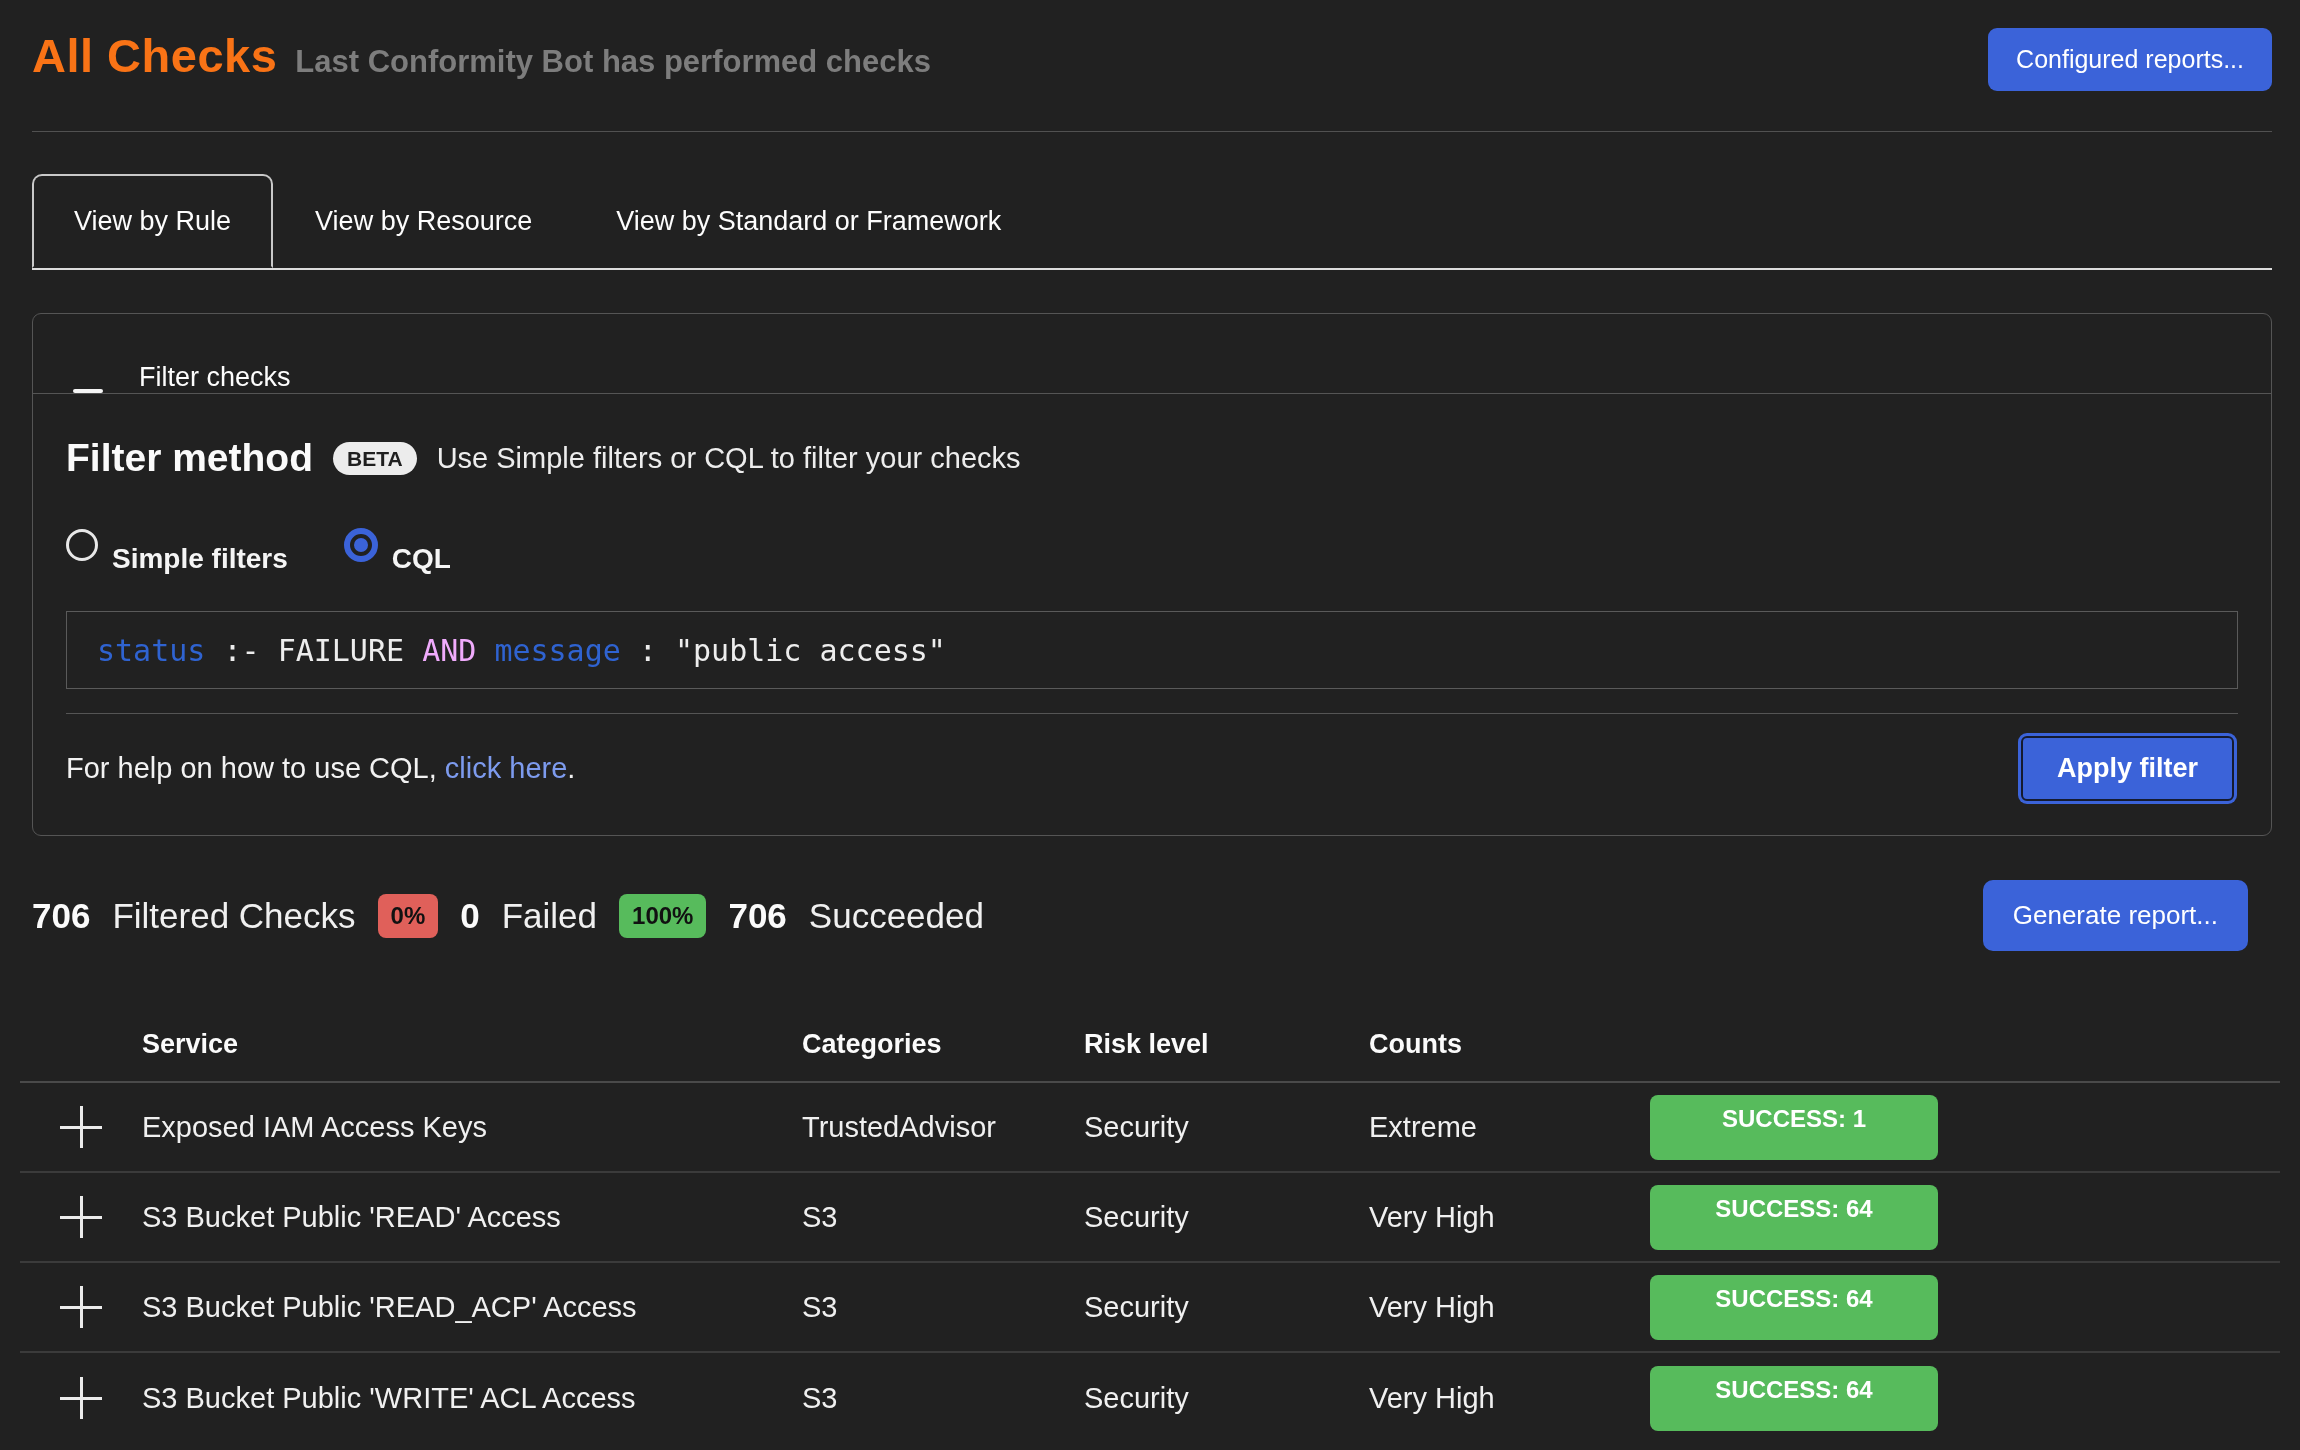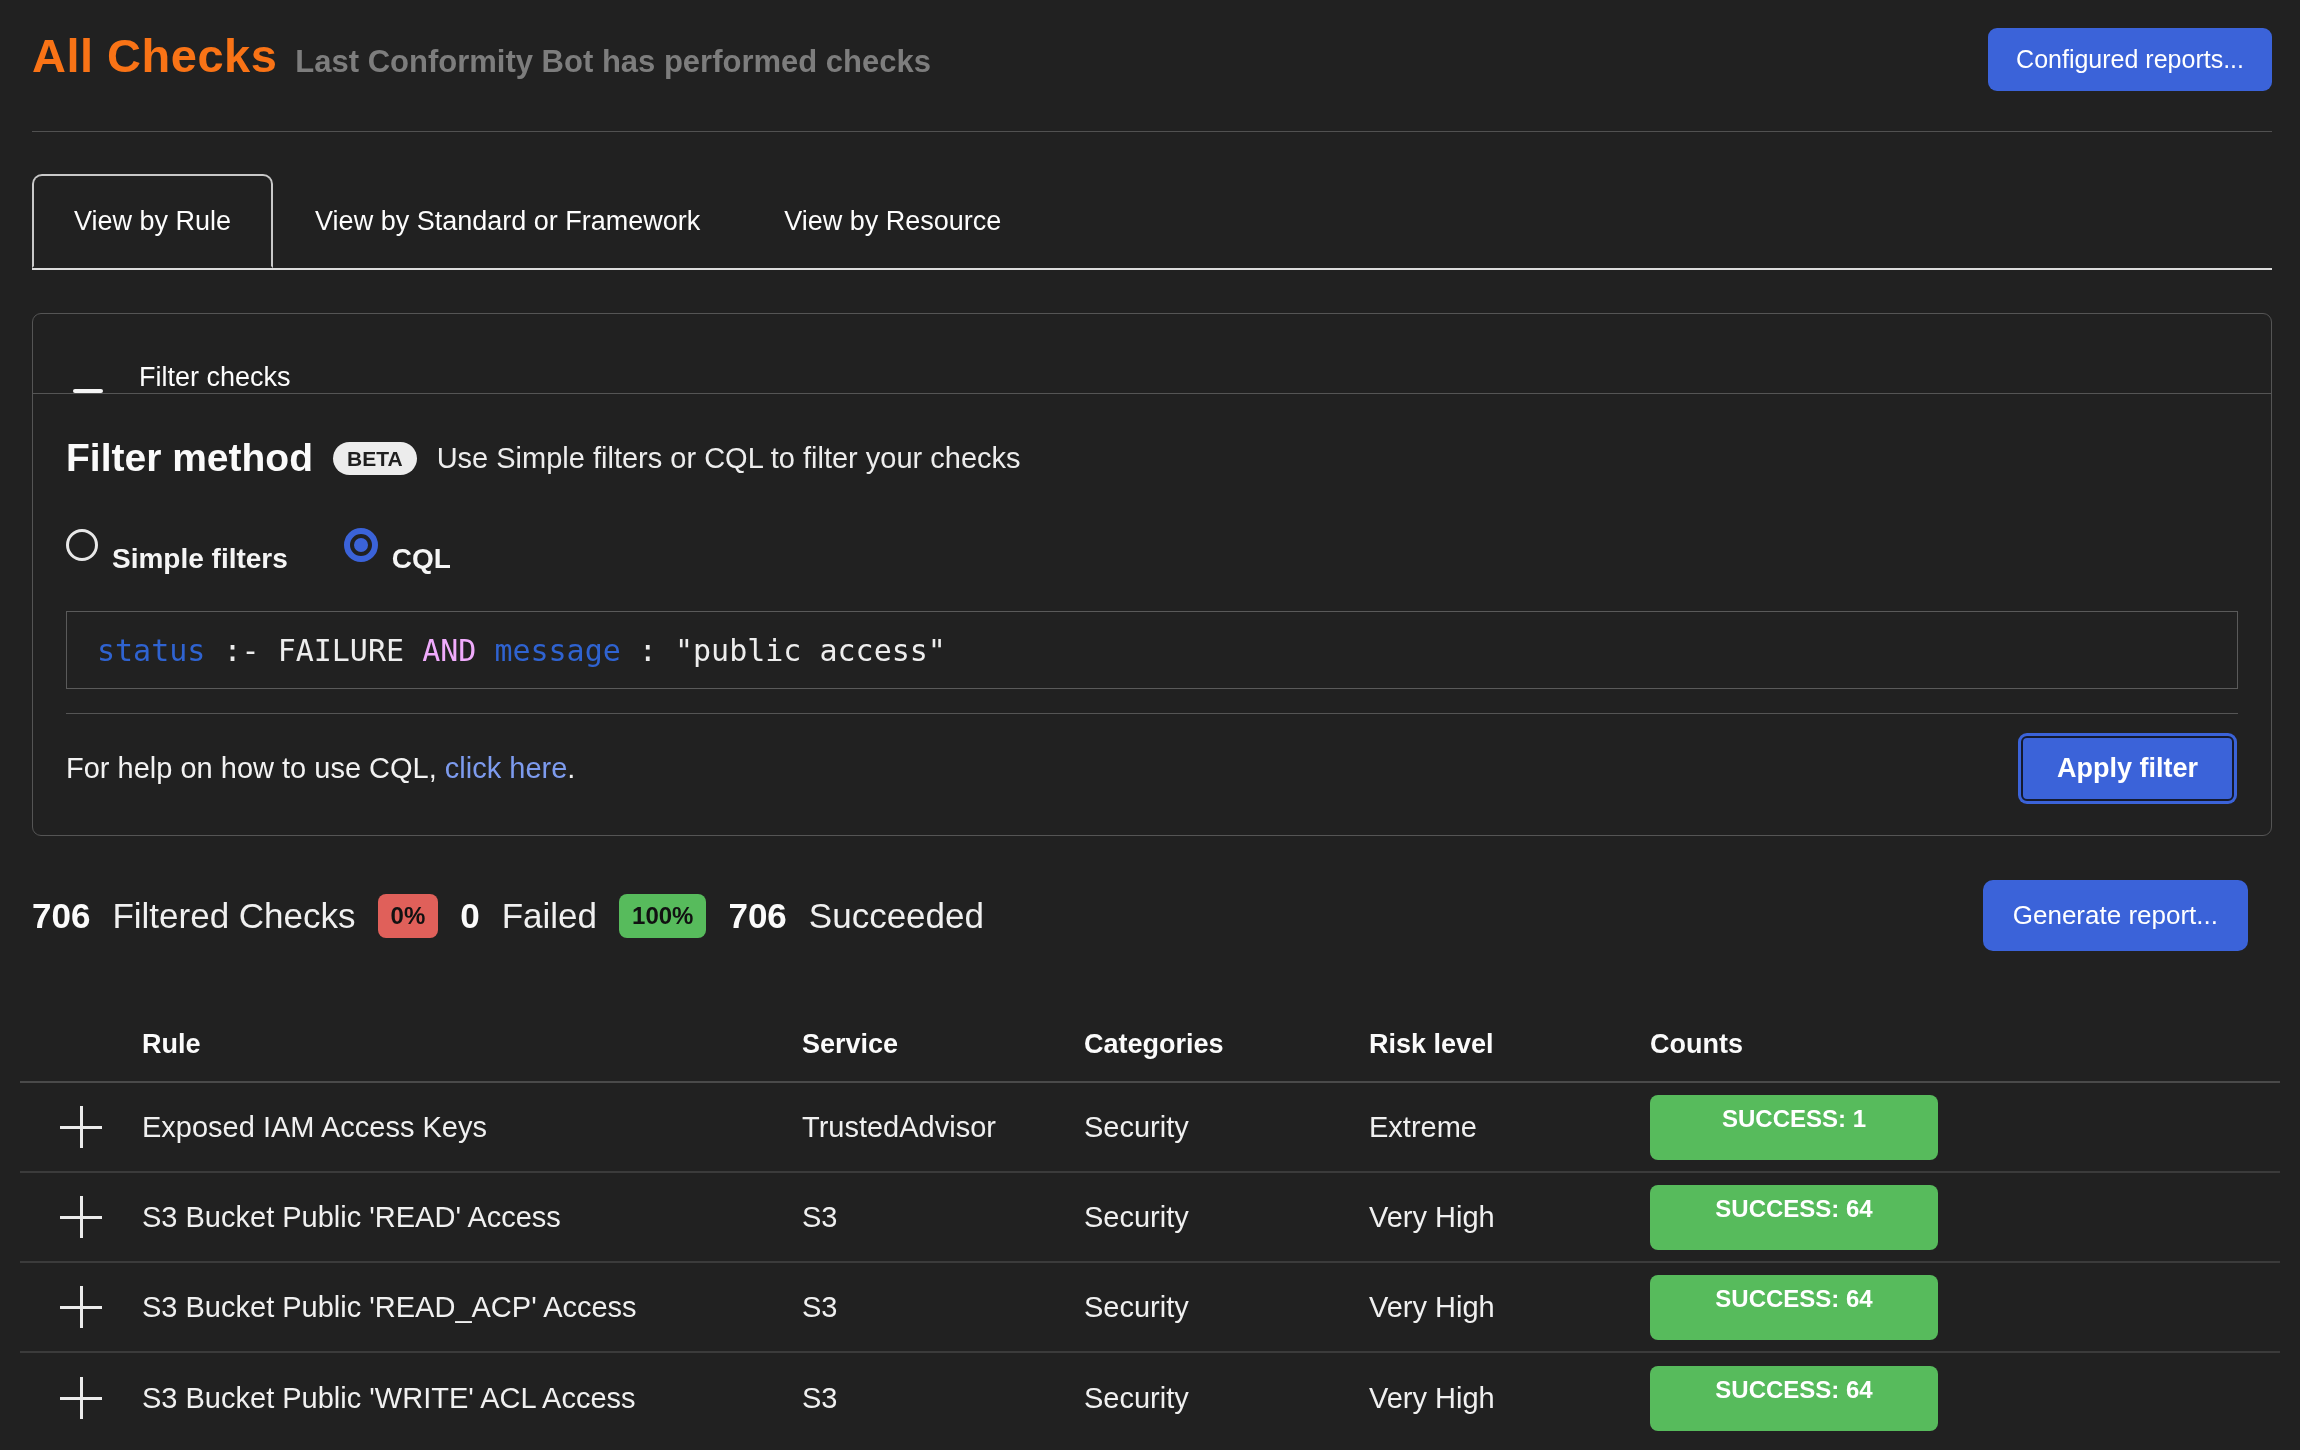--- a/index.html
+++ b/index.html
@@ -123,22 +123,22 @@
     <div class="title-wrap">
       <span class="page-title">All Checks</span>
       <span class="page-subtitle">Last Conformity Bot has performed checks</span>
     </div>
     <button class="btn-blue">Configured reports...</button>
   </div>
   <hr class="header-divider">
 
   <div class="tabs" id="tabs">
       <button class="tab active">View by Rule</button>
+      <button class="tab">View by Resource</button>
       <button class="tab">View by Standard or Framework</button>
-      <button class="tab">View by Resource</button>
     </div>
 
   <div class="filter-panel">
     <div class="filter-panel-header">
       <span class="minus-icon"></span>
       <span class="filter-panel-title">Filter checks</span>
     </div>
     <div class="filter-panel-body">
       <div class="method-row">
         <span class="method-heading">Filter method</span>
@@ -190,21 +190,20 @@
       <span class="pct-badge pct-green">100%</span>
       <span class="stat-num">706</span>
       <span class="stat-label">Succeeded</span>
     </div>
     <button class="generate-btn">Generate report...</button>
   </div>
 
   <div class="checks-table">
     <div class="t-row t-head" id="table-head">
         <span class="t-cell"></span>
-        <span class="t-cell">Rule</span>
         <span class="t-cell">Service</span>
         <span class="t-cell">Categories</span>
         <span class="t-cell">Risk level</span>
         <span class="t-cell">Counts</span>
       </div>
     <div id="table-body">
         <div class="t-row t-body-row">
           <button class="expander">
             <span class="plus-icon"></span>
           </button>

